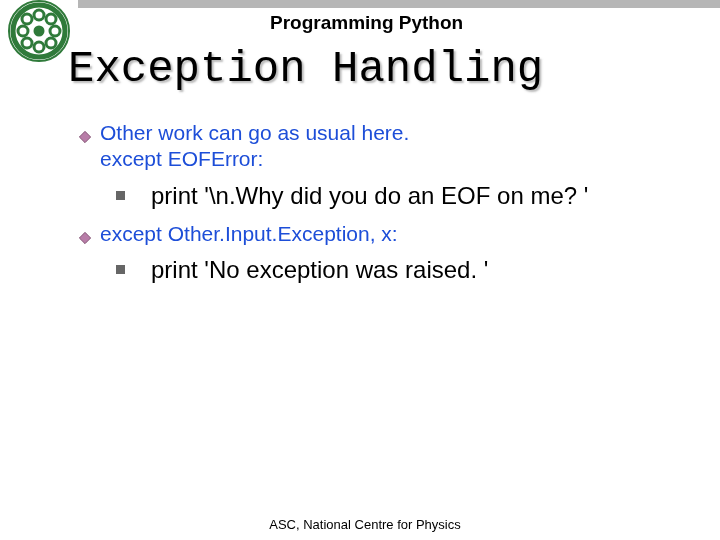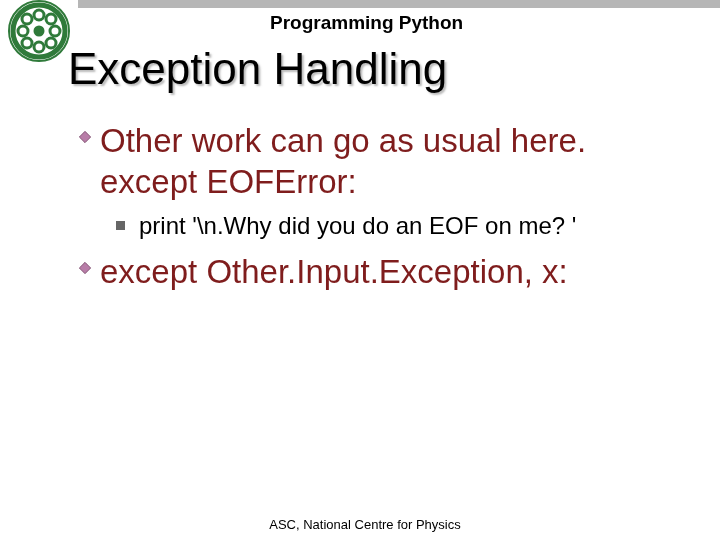--- a/index.html
+++ b/index.html
@@ -38,49 +38,50 @@
       font-weight: bold;
       color: #000;
     }
     .main-title {
       position: absolute;
       top: 44px;
       left: 68px;
       font-size: 44px;
       color: #000;
       text-shadow: 2px 2px 2px rgba(120,120,120,0.5);
-      font-family: Liberation Sans, sans-serif;
+      font-family: Liberation Mono, monospace;
     }
     .content {
       position: absolute;
       top: 120px;
       left: 78px;
       right: 30px;
     }
     .bullet-l1 {
       display: flex;
       align-items: flex-start;
       margin-bottom: 2px;
     }
     .diamond {
       flex-shrink: 0;
       margin-top: 10px;
       margin-right: 8px;
     }
     .bullet-l1-text {
-      font-size: 33px;
-      color: #7f1d1d;
+      font-size: 21px;
+      color: #1d4ed8;
       line-height: 1.25;
     }
     .bullet-l2 {
       display: flex;
       align-items: flex-start;
       margin-left: 38px;
       margin-top: 8px;
       margin-bottom: 10px;
+      gap: 12px;
     }
     .sq {
       width: 9px;
       height: 9px;
       background: #666;
       flex-shrink: 0;
       margin-top: 10px;
       margin-right: 14px;
     }
     .bullet-l2-text {
@@ -144,16 +145,20 @@
 
   <div class="bullet-l1">
     <svg class="diamond" width="14" height="14" viewBox="0 0 14 14">
       <rect x="3" y="3" width="8" height="8" transform="rotate(45 7 7)" fill="#b87da8" stroke="#7a4a6a" stroke-width="0.8"></rect>
     </svg>
     <div class="bullet-l1-text">except Other.Input.Exception, x:</div>
   </div>
 
 
 
+  <div class="bullet-l2">
+    <div class="sq"></div>
+    <div class="bullet-l2-text">print 'No exception was raised. '</div>
+  </div>
 
 </div>
 
 <div class="footer">ASC, National Centre for Physics</div>
 
 </body></html>

